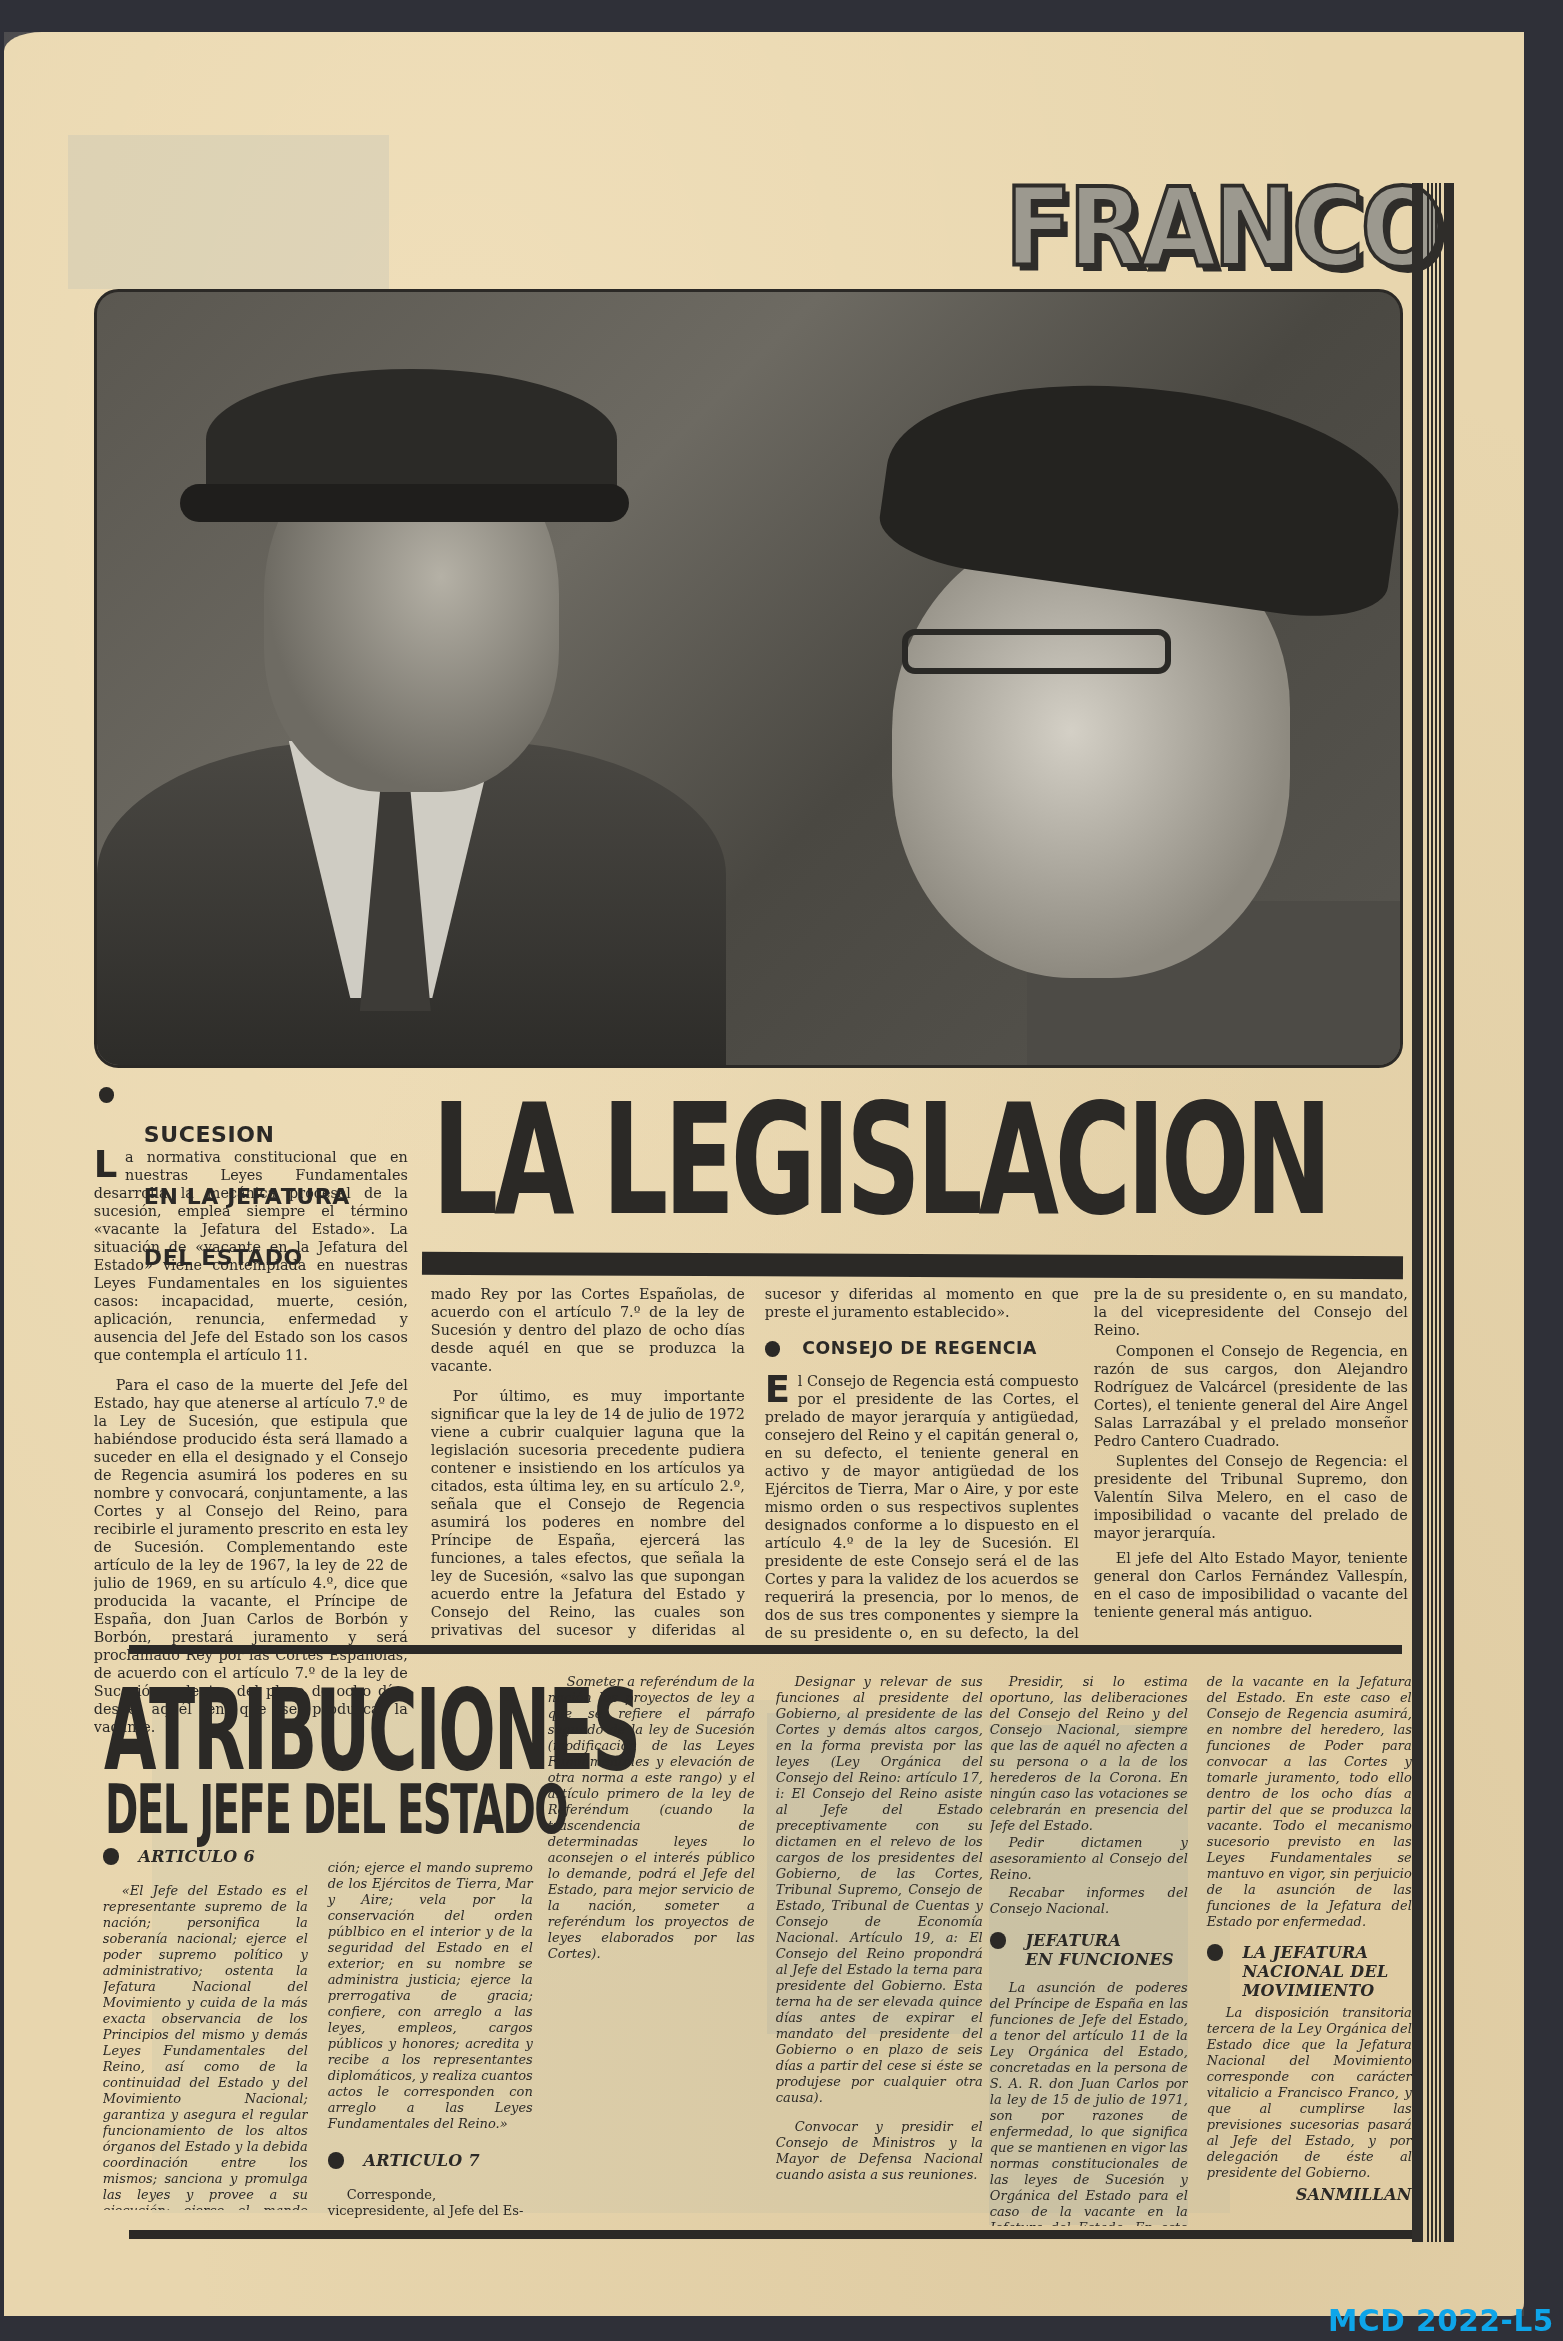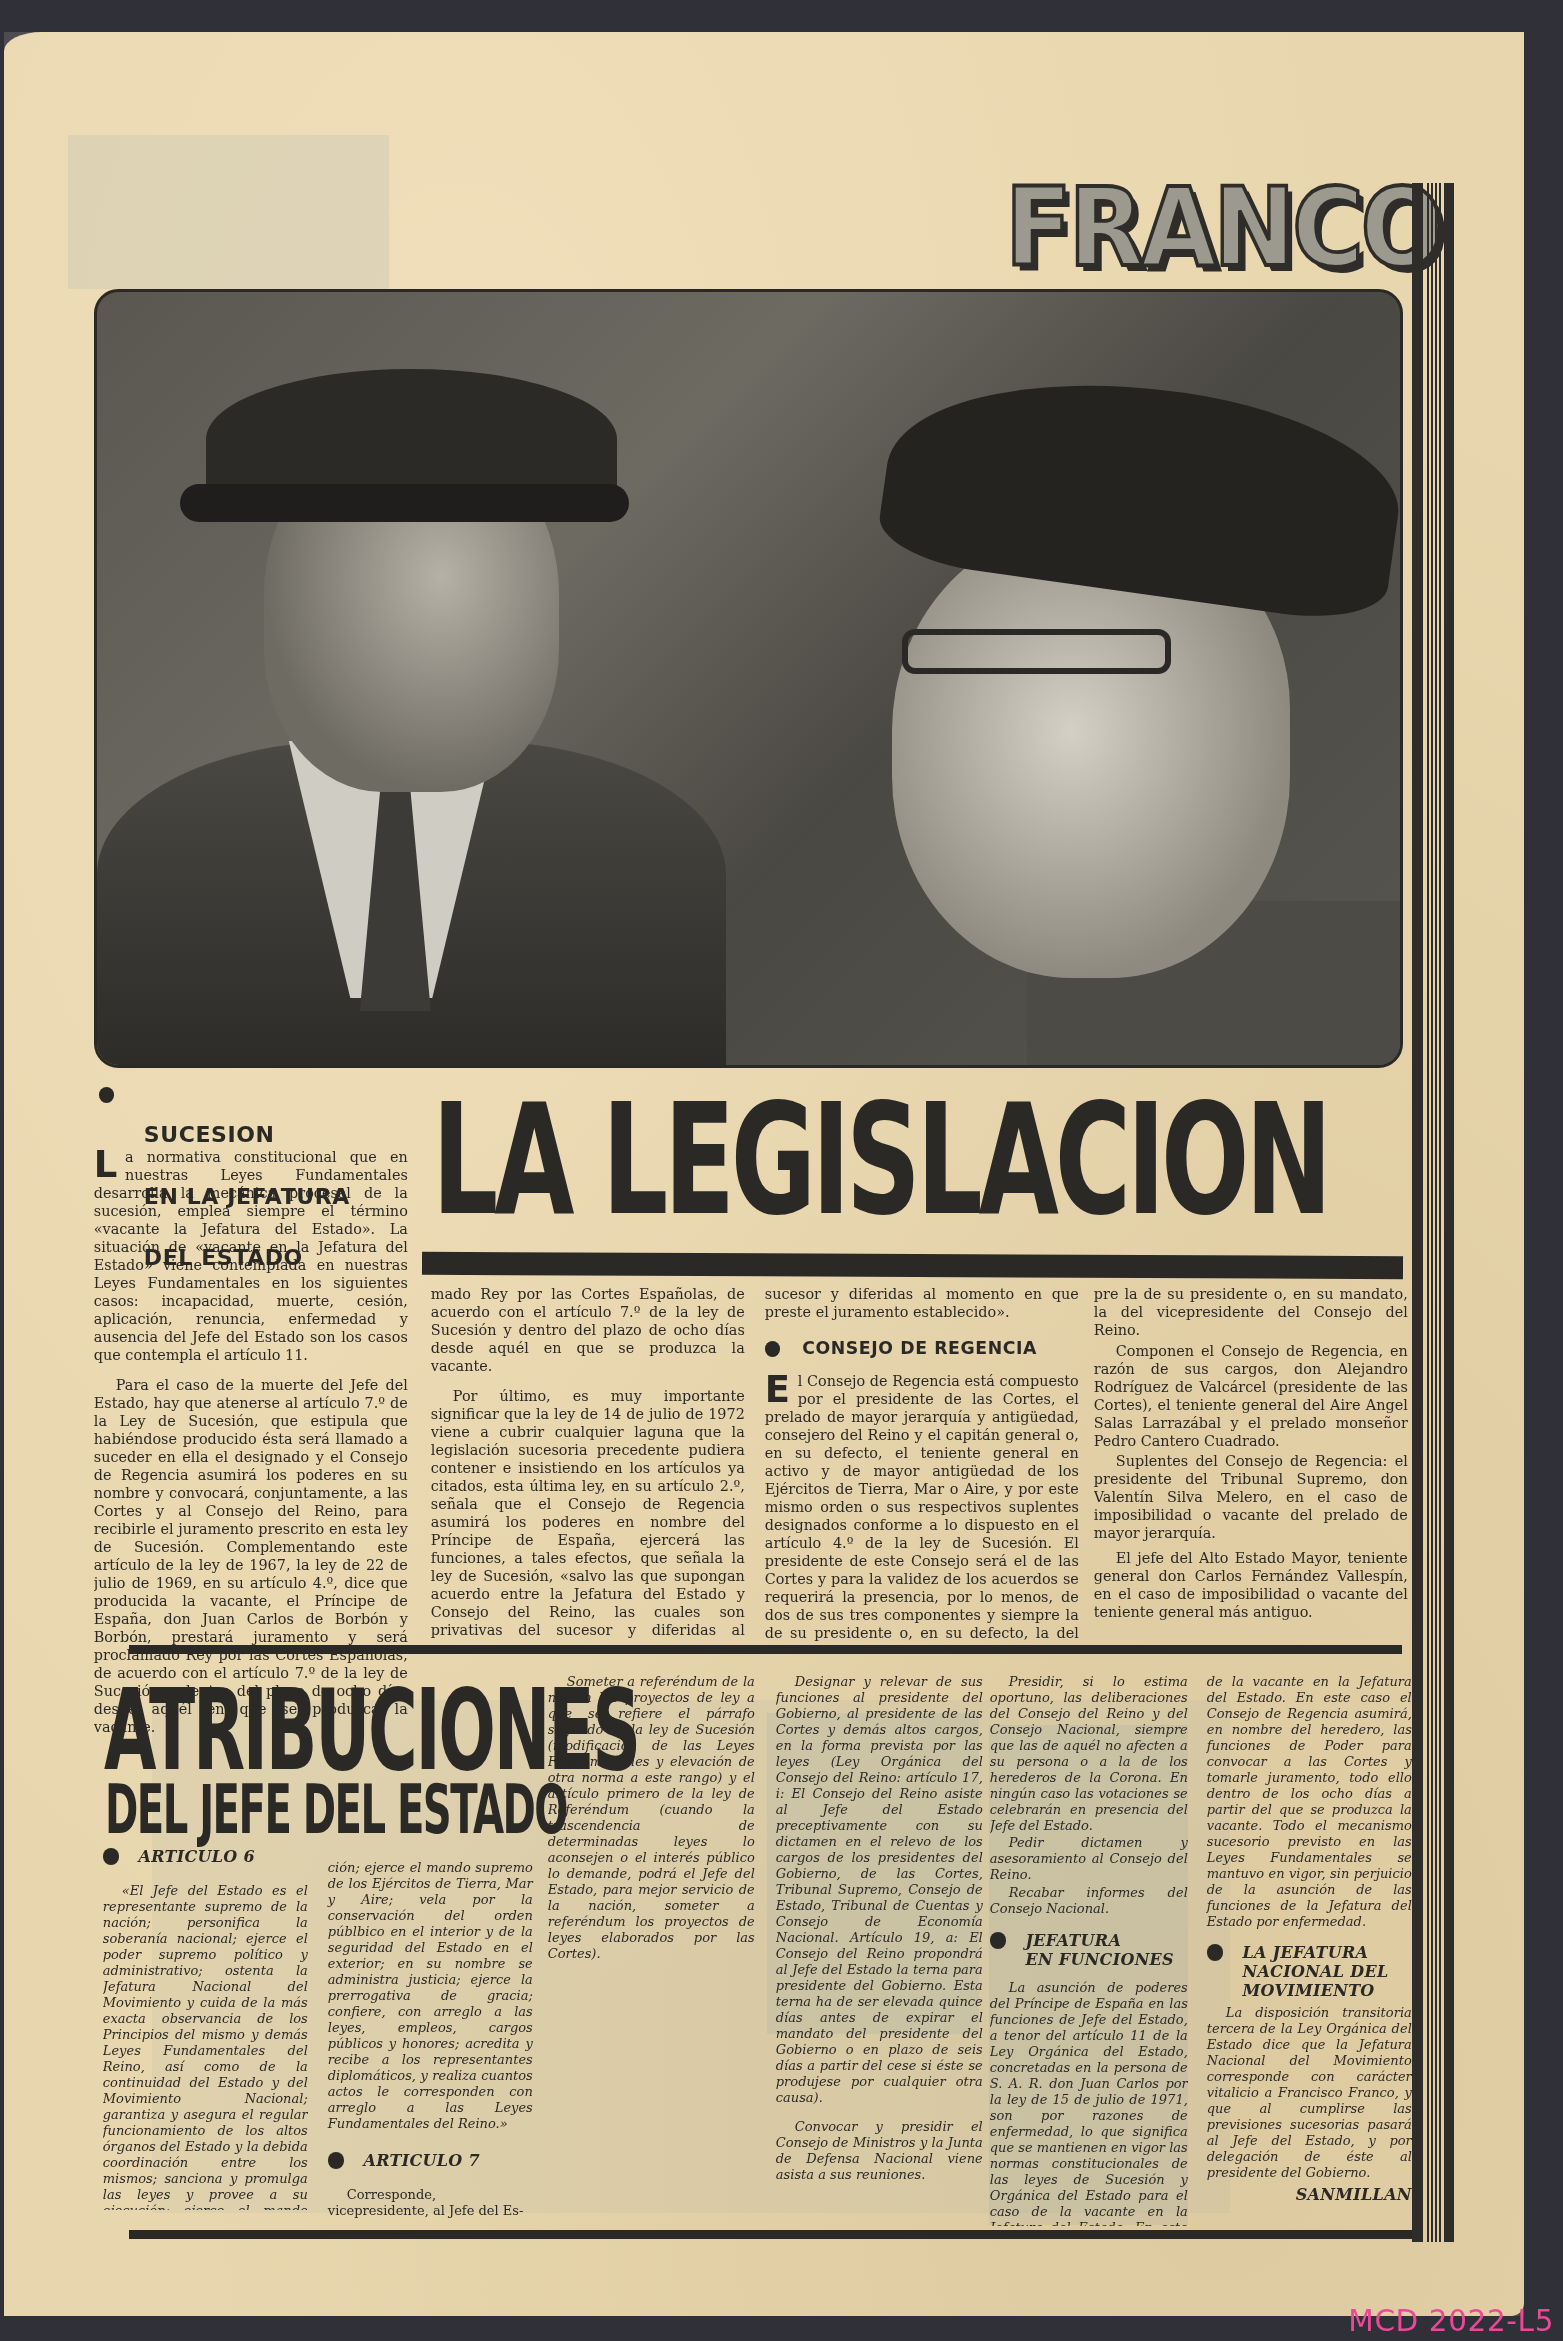--- a/index.html
+++ b/index.html
@@ -78,21 +78,21 @@
   .it { font-style:italic; font-size:13px; line-height:16px; }
   .it p { text-indent:19px; }
   .it p + p { margin-top:1.3px; }
   .sub { font-family:"DejaVu Serif", serif; font-weight:900; font-size:16px; line-height:19px; letter-spacing:0.3px;
          margin:19px 0 16.7px 0; position:relative; }
   .sub .txt { display:inline-block; vertical-align:top; white-space:pre; }
   .sub .dot { margin-right:19px; width:16.7px; height:16.7px; margin-top:1.3px; vertical-align:top; }
   .shade { position:absolute; background:rgba(160,170,165,.22); }
   .botbar { left:125px; top:2198px; width:1283px; height:9px; background:#2b2926; }
   .sign { font-family:"DejaVu Serif", serif; font-weight:900; font-size:16px; text-align:right; margin-top:6.4px; letter-spacing:0.3px; }
-  .watermark { right:9px; bottom:3.8px; font-family:"DejaVu Sans", sans-serif; font-size:29.5px; color:#ec4899; letter-spacing:0.6px; }
+  .watermark { right:9px; bottom:3.8px; font-family:"DejaVu Sans", sans-serif; font-size:29.5px; color:#0ea5e9; letter-spacing:0.6px;font-weight:bold; }
 </style>
 </head>
 <body>
 
 <div class="page">
 
   <div class="ghost" style="left:64px;top:103px;width:321px;height:154px;"></div>
   <div class="ghost" style="left:148px;top:1668px;width:1078px;height:513px;background:rgba(160,170,165,.12)"></div>
 
   <div class="abs franco">FRANCO</div>
@@ -177,21 +177,21 @@
     <p style="font-style:normal">Corresponde, vicepresidente, al Jefe del Es-</p>
   </div>
 
   <div class="col it" style="left:544px;top:1642px;width:207px;height:552px;overflow:hidden">
     <p>Someter a referéndum de la nación los proyectos de ley a que se refiere el párrafo segundo de la ley de Sucesión (modificación de las Leyes Fundamentales y elevación de otra norma a este rango) y el artículo primero de la ley de Referéndum (cuando la trascendencia de determinadas leyes lo aconsejen o el interés público lo demande, podrá el Jefe del Estado, para mejor servicio de la nación, someter a referéndum los proyectos de leyes elaborados por las Cortes).</p>
   </div>
 
   <div class="shade" style="left:763px;top:1681px;width:212px;height:321px;"></div>
   <div class="col it" style="left:772px;top:1642px;width:207px;height:552px;overflow:hidden">
     <p>Designar y relevar de sus funciones al presidente del Gobierno, al presidente de las Cortes y demás altos cargos, en la forma prevista por las leyes (Ley Orgánica del Consejo del Reino: artículo 17, i: El Consejo del Reino asiste al Jefe del Estado preceptivamente con su dictamen en el relevo de los cargos de los presidentes del Gobierno, de las Cortes, Tribunal Supremo, Consejo de Estado, Tribunal de Cuentas y Consejo de Economía Nacional. Artículo 19, a: El Consejo del Reino propondrá al Jefe del Estado la terna para presidente del Gobierno. Esta terna ha de ser elevada quince días antes de expirar el mandato del presidente del Gobierno o en plazo de seis días a partir del cese si éste se produjese por cualquier otra causa).</p>
-    <p style="margin-top:13px">Convocar y presidir el Consejo de Ministros y la Junta de Defensa Nacional viene asista a sus reuniones.</p>
+    <p style="margin-top:13px">Convocar y presidir el Consejo de Ministros y la Mayor de Defensa Nacional cuando asista a sus reuniones.</p>
   </div>
 
   <div class="shade" style="left:985px;top:1693px;width:199px;height:500px;"></div>
   <div class="col it" style="left:986px;top:1642px;width:198px;height:552px;overflow:hidden">
     <p>Presidir, si lo estima oportuno, las deliberaciones del Consejo del Reino y del Consejo Nacional, siempre que las de aquél no afecten a su persona o a la de los herederos de la Corona. En ningún caso las votaciones se celebrarán en presencia del Jefe del Estado.</p>
     <p>Pedir dictamen y asesoramiento al Consejo del Reino.</p>
     <p>Recabar informes del Consejo Nacional.</p>
     <div class="sub" style="margin:14px 0 11.5px 0">
       <span class="dot"></span><span class="txt"><span>JEFATURA</span>
 <span>EN FUNCIONES</span></span>

